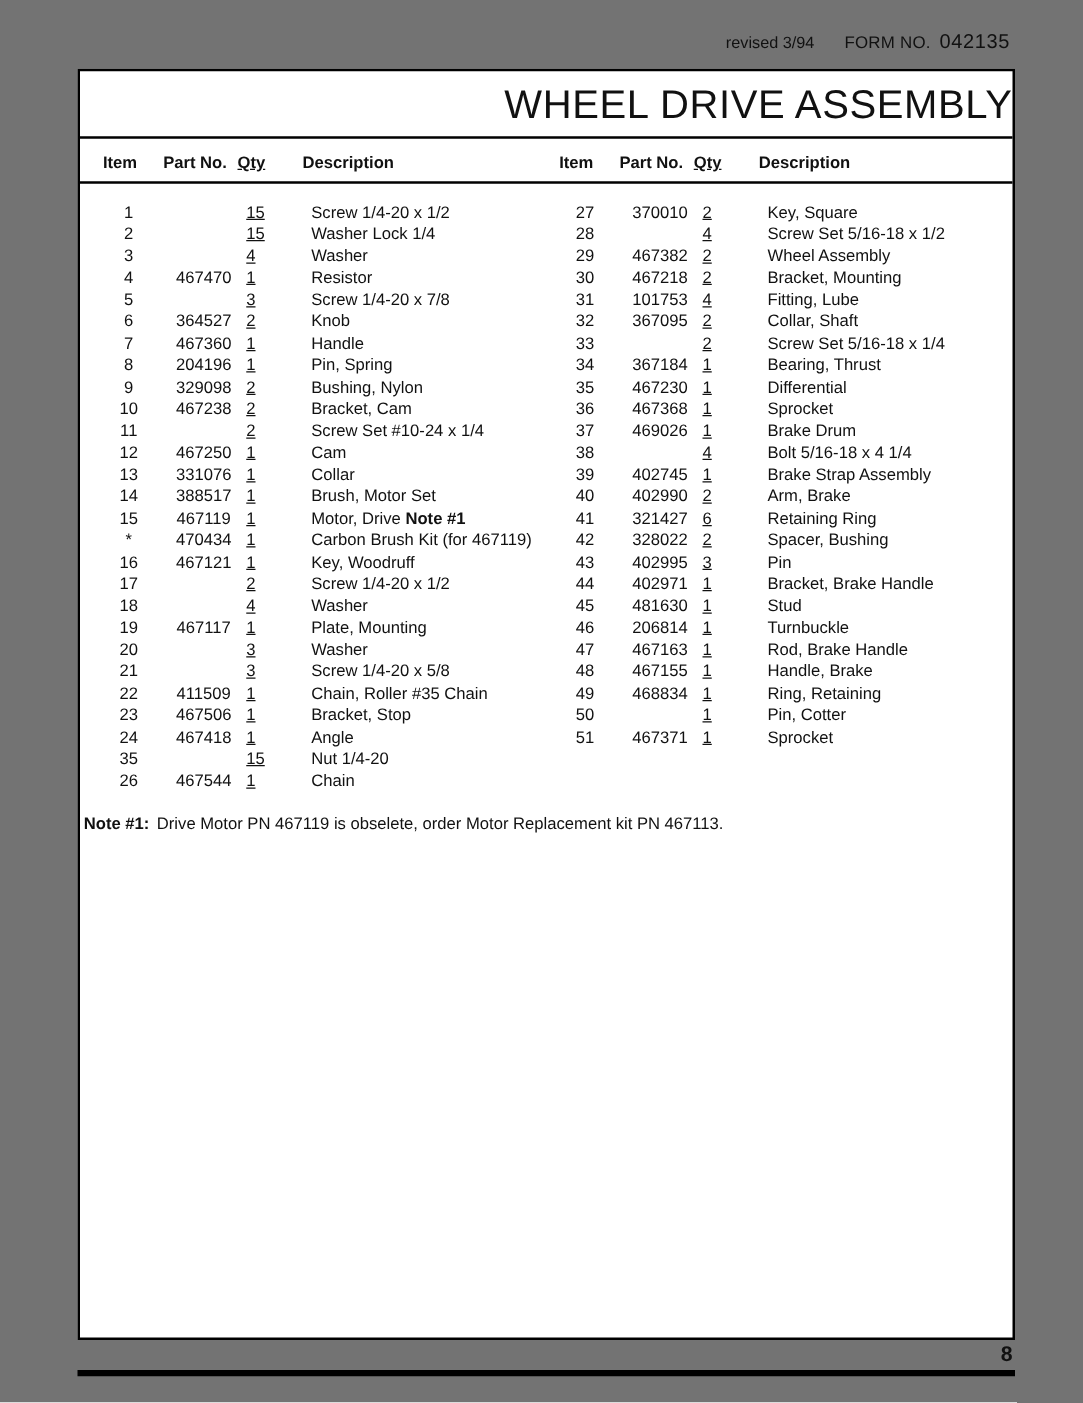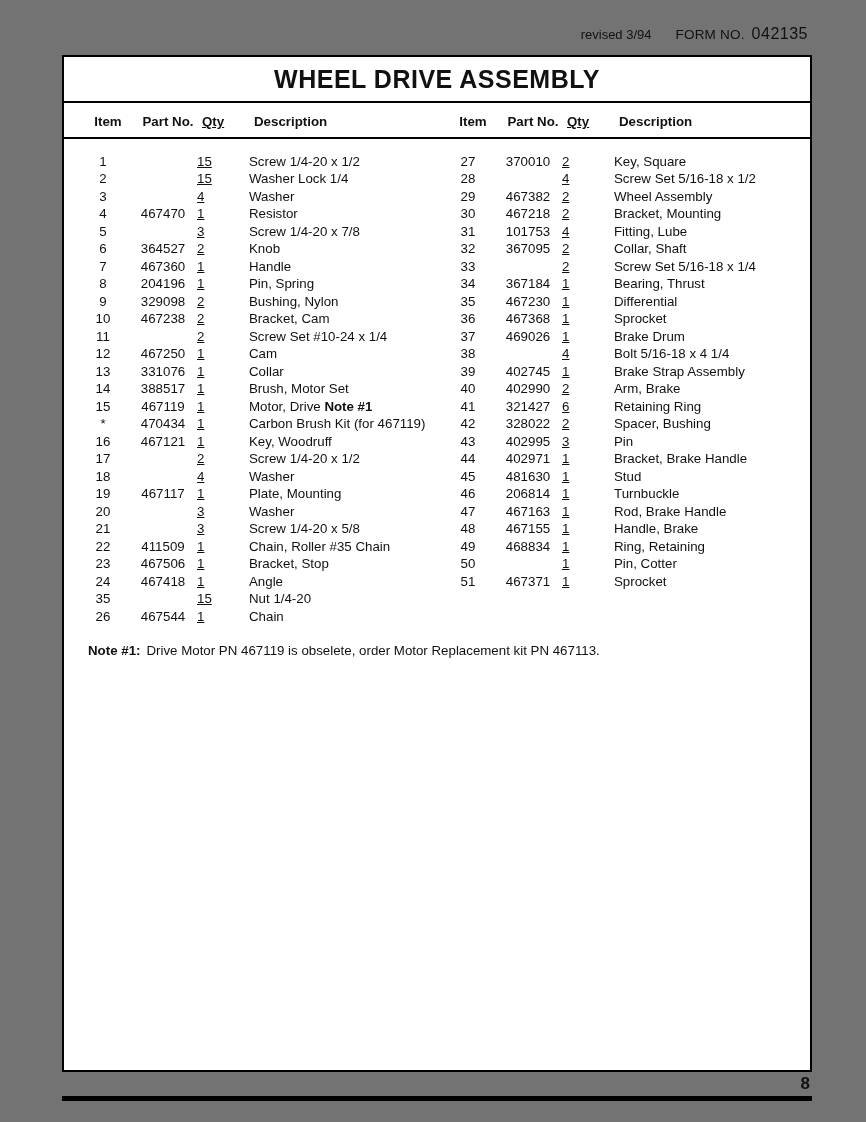--- a/index.html
+++ b/index.html
@@ -39,30 +39,31 @@
     height:1017px;
     border:2px solid #000;
     background:#fff;
   }
   .title-bar {
     text-align:center;
     padding:8px 0 7px 0;
     border-bottom:2px solid #000;
   }
   .title-bar h1 {
-    font-size:25px;
-    font-weight:bold;
+    font-size:32px;
+    font-weight:normal;
     letter-spacing:0.5px;
+    text-align:right;
   }
 
   
   .thead-row {
     display:grid;
     grid-template-columns:365px 1fr;
-    padding:10px 0 6px 18px;
+    padding:10px 0 6px 6px;
     border-bottom:2px solid #000;
   }
   .tbody {
     display:grid;
     grid-template-columns:365px 1fr;
     padding:14px 0 0 13px;
     align-items:start;
   }
   .trow {
     display:grid;
@@ -76,21 +77,21 @@
   .c-qty  { text-align:left;text-decoration:underline; }
   .c-desc { text-align:left; padding-right:6px; }
   .legend {
     margin-top:11px;
     padding-left:23px;
     font-size:13.3px;
     white-space:pre;
   }
   .note {
     margin-top:17px;
-    padding-left:24px;
+    padding-left:3px;
     font-size:13.3px;
     line-height:17px;
   }
   .note b { font-weight:bold; }
   .note .note-text { margin-left:6px; }
 
   
   .page-num {
     position:absolute;
     top:1074px;

